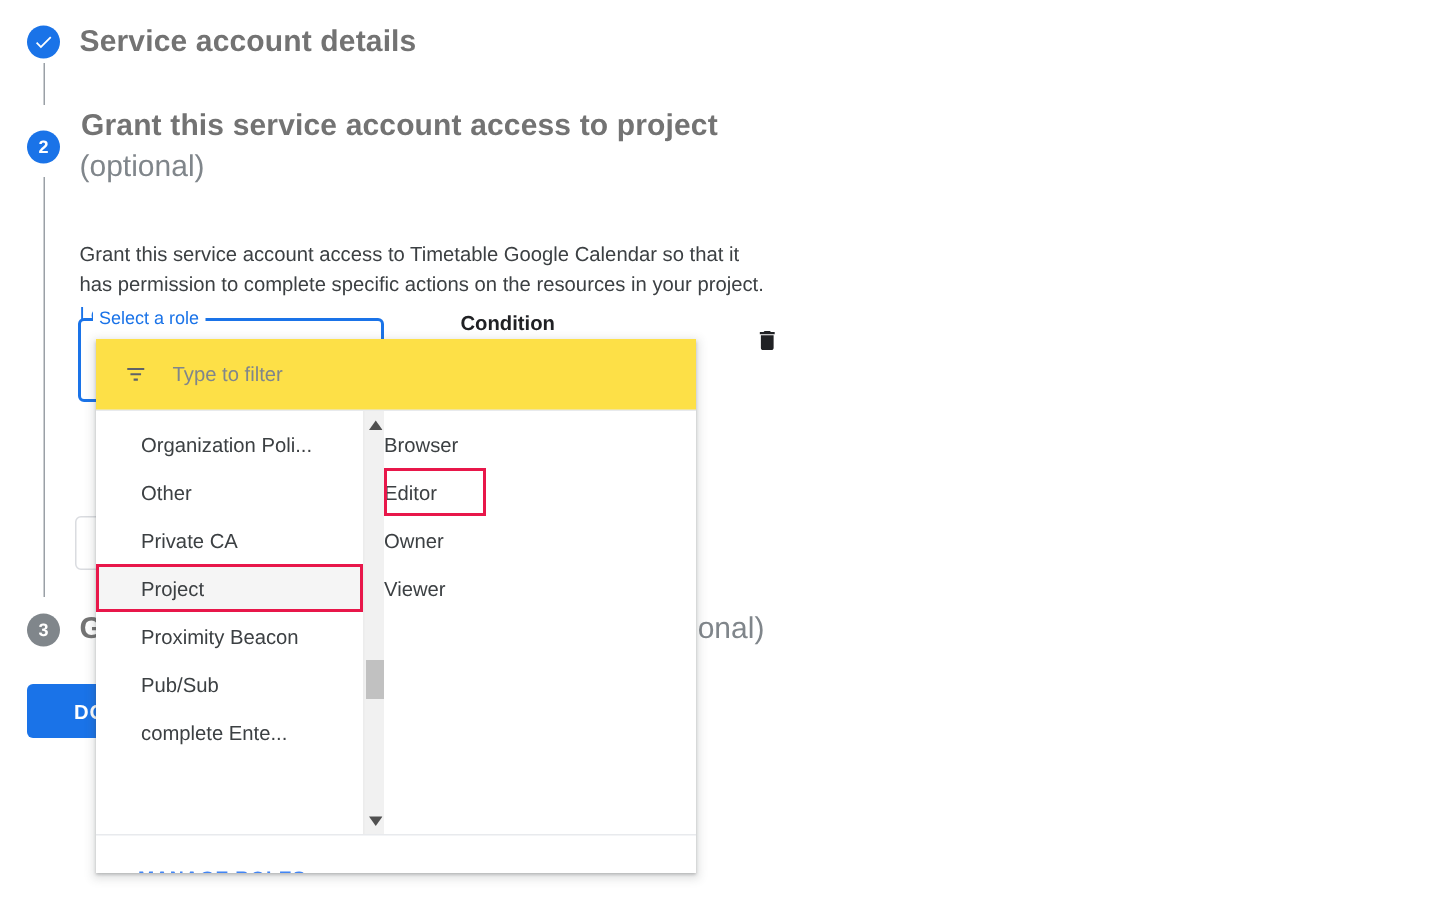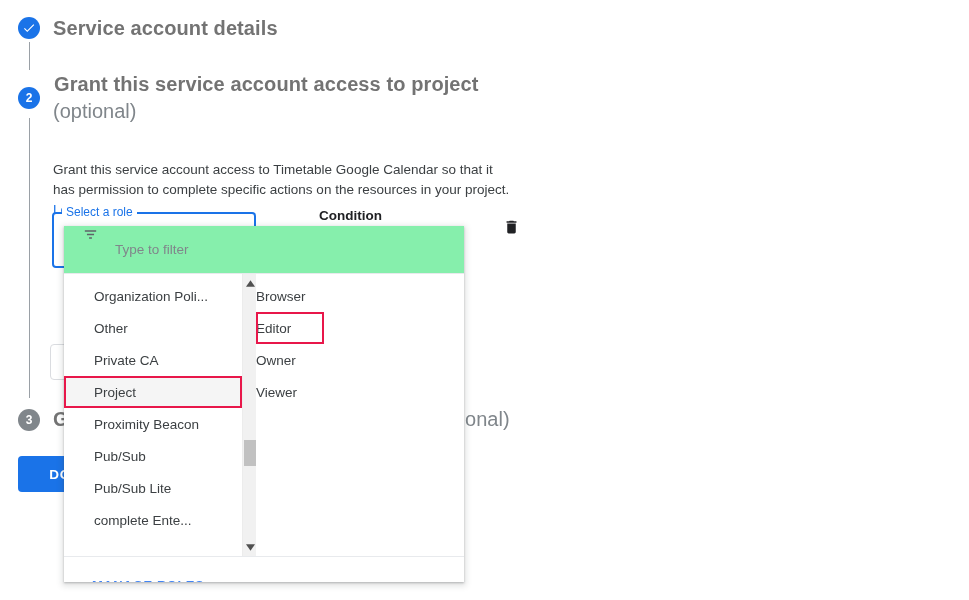--- a/index.html
+++ b/index.html
@@ -89,21 +89,20 @@
     white-space: nowrap;
     text-align: right;
   }
 
   .condition-label {
     position: absolute;
     left: 307px; top: 208px;
     font-size: 13.5px;
     font-weight: 700;
     color: #202124;
-    margin-left: 12px;
   }
 
   .trash-btn {
     position: absolute;
     left: 496px; top: 212px;
     width: 30px; height: 30px;
     display: flex; align-items: center; justify-content: center;
     cursor: pointer;
   }
 
@@ -138,23 +137,24 @@
     position: absolute;
     left: 64px; top: 226px;
     width: 400px; height: 356px;
     background: #ffffff;
     box-shadow: 0 2px 6px 2px rgba(60,64,67,.15), 0 1px 2px rgba(60,64,67,.3);
     z-index: 10;
     overflow: hidden;
   }
   .dd-filter {
     height: 48px;
-    background: #86efac;
+    background: #fde047;
     border-bottom: 1px solid #e8eaed;
     display: flex;
+    align-items: center;
     padding-left: 18px;
   }
   .filter-icon { margin-right: 14px; display: block; }
   .filter-input {
     border: none; outline: none;
     background: transparent;
     font-size: 13.5px;
     color: #3c4043;
     font-family: "Liberation Sans", sans-serif;
     width: 260px;
@@ -287,21 +287,20 @@
 
     <div class="dd-body">
 
       <div class="dd-col-left">
         <div class="cat-item">Organization Poli...</div>
         <div class="cat-item">Other</div>
         <div class="cat-item">Private CA</div>
         <div class="cat-item selected">Project</div>
         <div class="cat-item">Proximity Beacon</div>
         <div class="cat-item">Pub/Sub</div>
-        <div class="cat-item">Pub/Sub Lite</div>
         <div class="cat-item">complete Ente...</div>
       </div>
 
       <div class="dd-scrollbar">
         <div class="sb-arrow up">
           <svg width="9" height="7" viewBox="0 0 10 7">
             <path d="M5 0L10 7H0z" fill="#505050"></path>
           </svg>
         </div>
         <div class="sb-thumb"></div>

